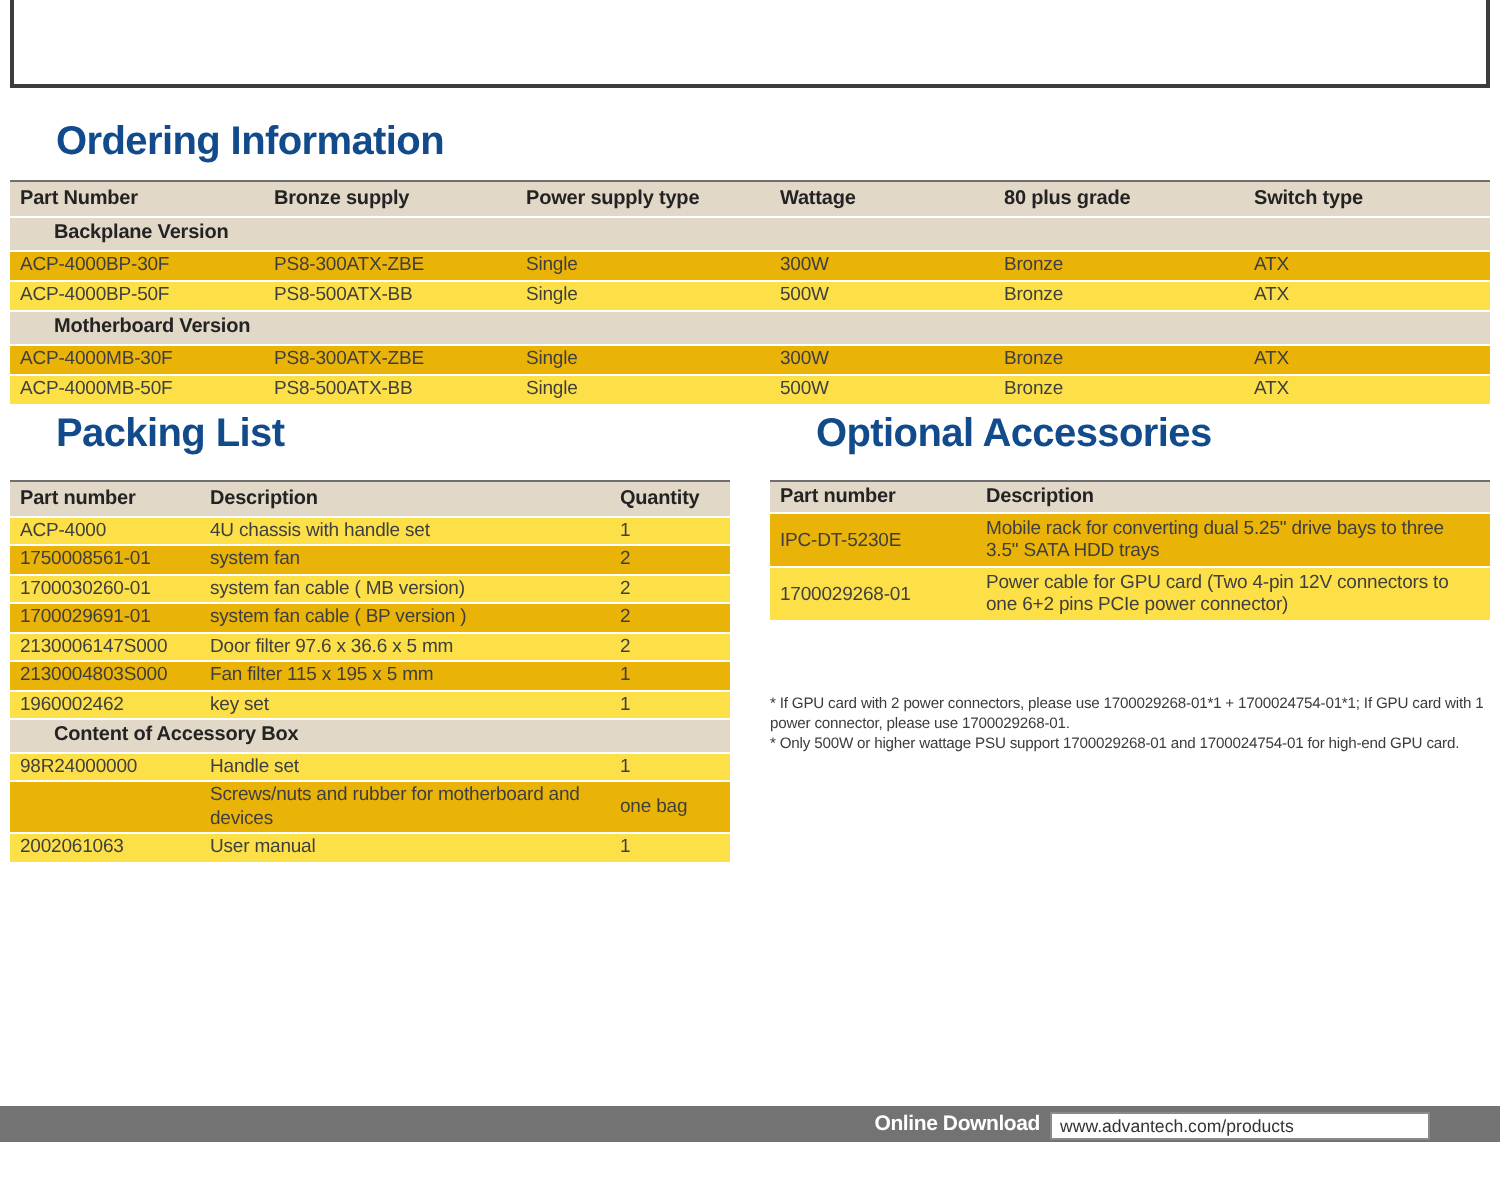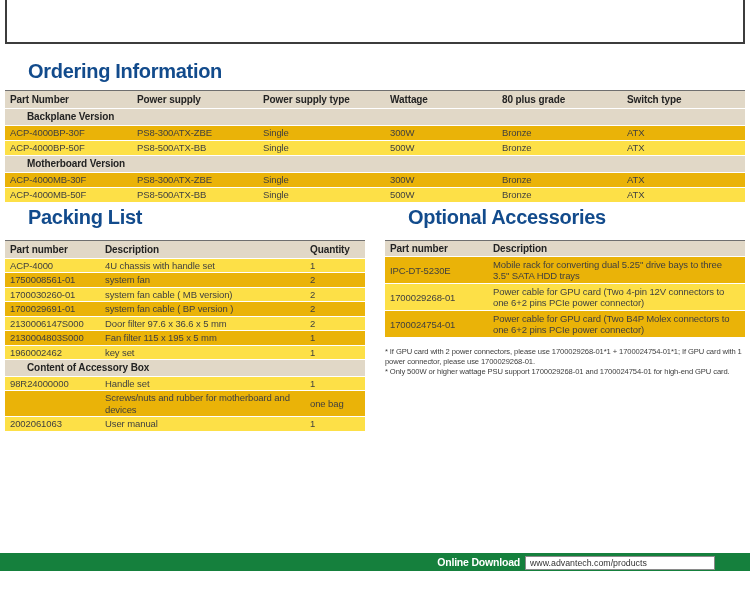--- a/index.html
+++ b/index.html
@@ -45,21 +45,21 @@
   #tbl-packing td{height:11px;}
   #tbl-optional td{padding:2px 5px;line-height:11px;}
   
   .footnotes{
     position:absolute;left:385px;top:347px;width:358px;
     font-size:7.6px;line-height:9.5px;color:#3c3c3c;letter-spacing:-0.1px;
   }
   .footnotes p{margin:0 0 1px 0;}
   
   .footer-bar{
-    position:absolute;left:0;top:553px;width:750px;height:18px;background:#15803d;
+    position:absolute;left:0;top:553px;width:750px;height:18px;background:#737373;
   }
   .footer-label{
     position:absolute;right:230px;top:3px;color:#ffffff;font-weight:bold;
     font-size:10.5px;letter-spacing:-0.2px;white-space:nowrap;
   }
   .footer-urlbox{
     position:absolute;left:525px;top:2.5px;width:184px;height:12px;
     background:#ffffff;border:1px solid #8a8a8a;
     font-size:8.8px;color:#333333;line-height:12px;padding-left:4px;
     white-space:nowrap;overflow:hidden;
@@ -79,21 +79,21 @@
       <col style="width: 127px;">
       <col style="width: 126px;">
       <col style="width: 127px;">
       <col style="width: 112px;">
       <col style="width: 125px;">
       <col style="width: 123px;">
     </colgroup>
     <tbody>
       <tr class="hdr">
         <td>Part Number</td>
-        <td>Power supply</td>
+        <td>Bronze supply</td>
         <td>Power supply type</td>
         <td>Wattage</td>
         <td>80 plus grade</td>
         <td>Switch type</td>
       </tr>
       <tr class="section">
         <td colspan="6">Backplane Version</td>
       </tr>
       <tr class="light">
         <td>ACP-4000BP-30F</td>
@@ -216,24 +216,20 @@
         <td>Description</td>
       </tr>
       <tr class="light">
         <td>IPC-DT-5230E</td>
         <td>Mobile rack for converting dual 5.25" drive bays to three 3.5" SATA HDD trays</td>
       </tr>
       <tr class="dark">
         <td>1700029268-01</td>
         <td>Power cable for GPU card (Two 4-pin 12V connectors to one 6+2 pins PCIe power connector)</td>
       </tr>
-      <tr class="light">
-        <td>1700024754-01</td>
-        <td>Power cable for GPU card (Two B4P Molex connectors to one 6+2 pins PCIe power connector)</td>
-      </tr>
     </tbody>
   </table>
 
 <div class="footnotes" id="footnotes">
     <p>* If GPU card with 2 power connectors, please use 1700029268-01*1 + 1700024754-01*1; If GPU card with 1 power connector, please use 1700029268-01.</p>
     <p>* Only 500W or higher wattage PSU support 1700029268-01 and 1700024754-01 for high-end GPU card.</p>
   </div>
 
 <div class="footer-bar">
   <div class="footer-label">Online Download</div>

